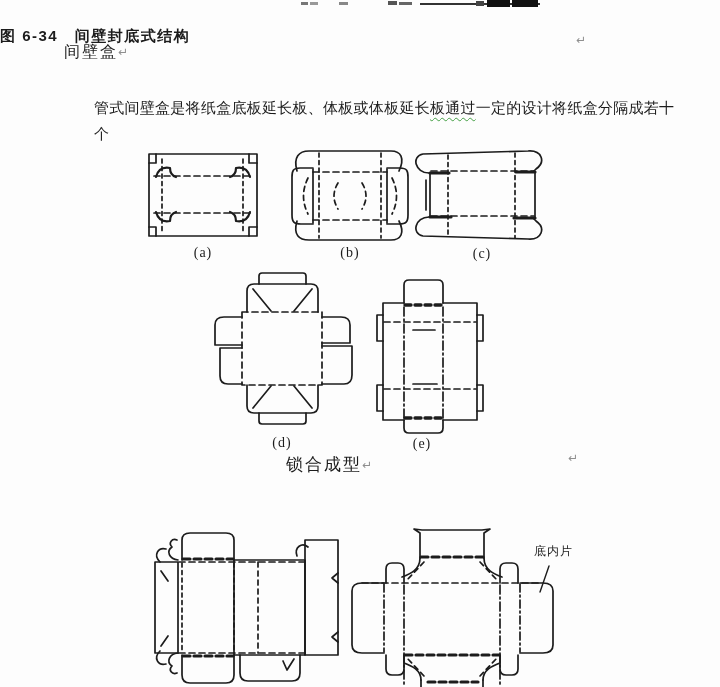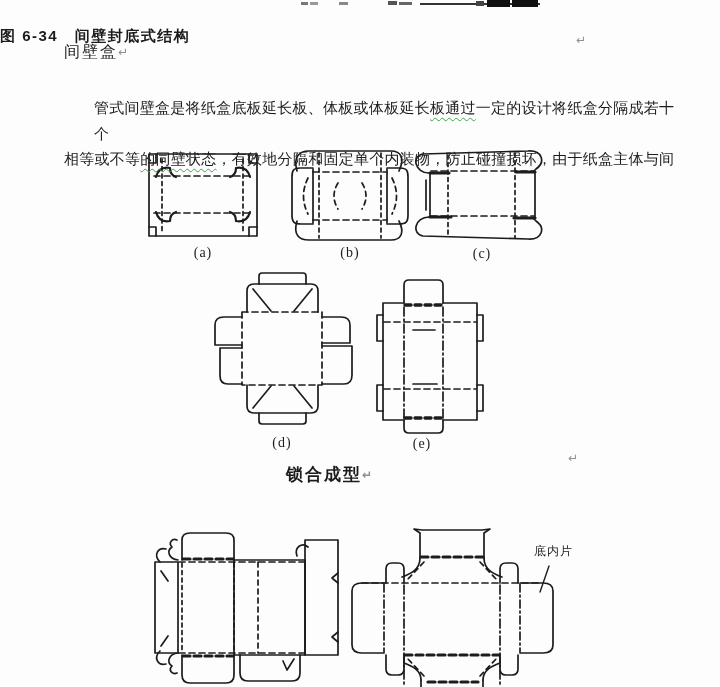--- a/index.html
+++ b/index.html
@@ -24,23 +24,23 @@
     text-decoration:underline wavy #46a046;
     text-decoration-thickness:1px;text-underline-offset:4px;
   }
   .pilcrow{
     color:#8f8f8f;font-size:12px;
     font-family:"DejaVu Sans",sans-serif;vertical-align:1px;
   }
   .pilcrow-abs{position:absolute;color:#8f8f8f;font-size:12px;font-family:"DejaVu Sans",sans-serif;}
   .flabel{position:absolute;width:40px;text-align:center;font-size:14px;letter-spacing:1px;}
   .lock-heading{
-    left:286px;top:463px;
+    left:286px;top:453px;
     font-family:"Liberation Sans","DejaVu Sans",sans-serif;
-    font-weight:bold;font-size:17px;letter-spacing:2px;
+    font-weight:normal;font-size:17px;letter-spacing:2px;
   }
   .flap-annotation{left:534px;top:543px;font-size:12px;letter-spacing:1px;}
   svg{position:absolute;left:0;top:0;}
 </style>
 </head>
 <body>
 
 <div>
   <div class="artifact" style="left:301px;top:2px;width:7px;height:3px;background:#777;"></div>
   <div class="artifact" style="left:310px;top:2px;width:8px;height:3px;background:#999;"></div>
@@ -160,21 +160,20 @@
     </g>
   </g>
 </svg>
 
 <div class="abs caption">图 6-34　间壁封底式结构</div>
 
 <div class="abs section-label"><span>间壁盒</span><span class="pilcrow">↵</span></div>
 
 <div class="abs para">
   <div class="line first"><span>管式间壁盒是将纸盒底板延长板、体板或体板延长</span><span class="wavy">板通过</span><span>一定的设计将纸盒分隔成若十个</span></div>
-  <div class="line"><span>相等或不等</span><span class="wavy">的同壁状态</span><span>，有效地分隔和固定单个内装物，防止碰撞损坏，由于纸盒主体与间</span></div>
 </div>
 
 <div class="flabel" style="left:183px;top:245px;">(a)</div>
 <div class="flabel" style="left:330px;top:245px;">(b)</div>
 <div class="flabel" style="left:462px;top:246px;">(c)</div>
 <div class="flabel" style="left:262px;top:435px;">(d)</div>
 <div class="flabel" style="left:402px;top:436px;">(e)</div>
 
 <div class="abs lock-heading"><span>锁合成型</span><span class="pilcrow">↵</span></div>
 

